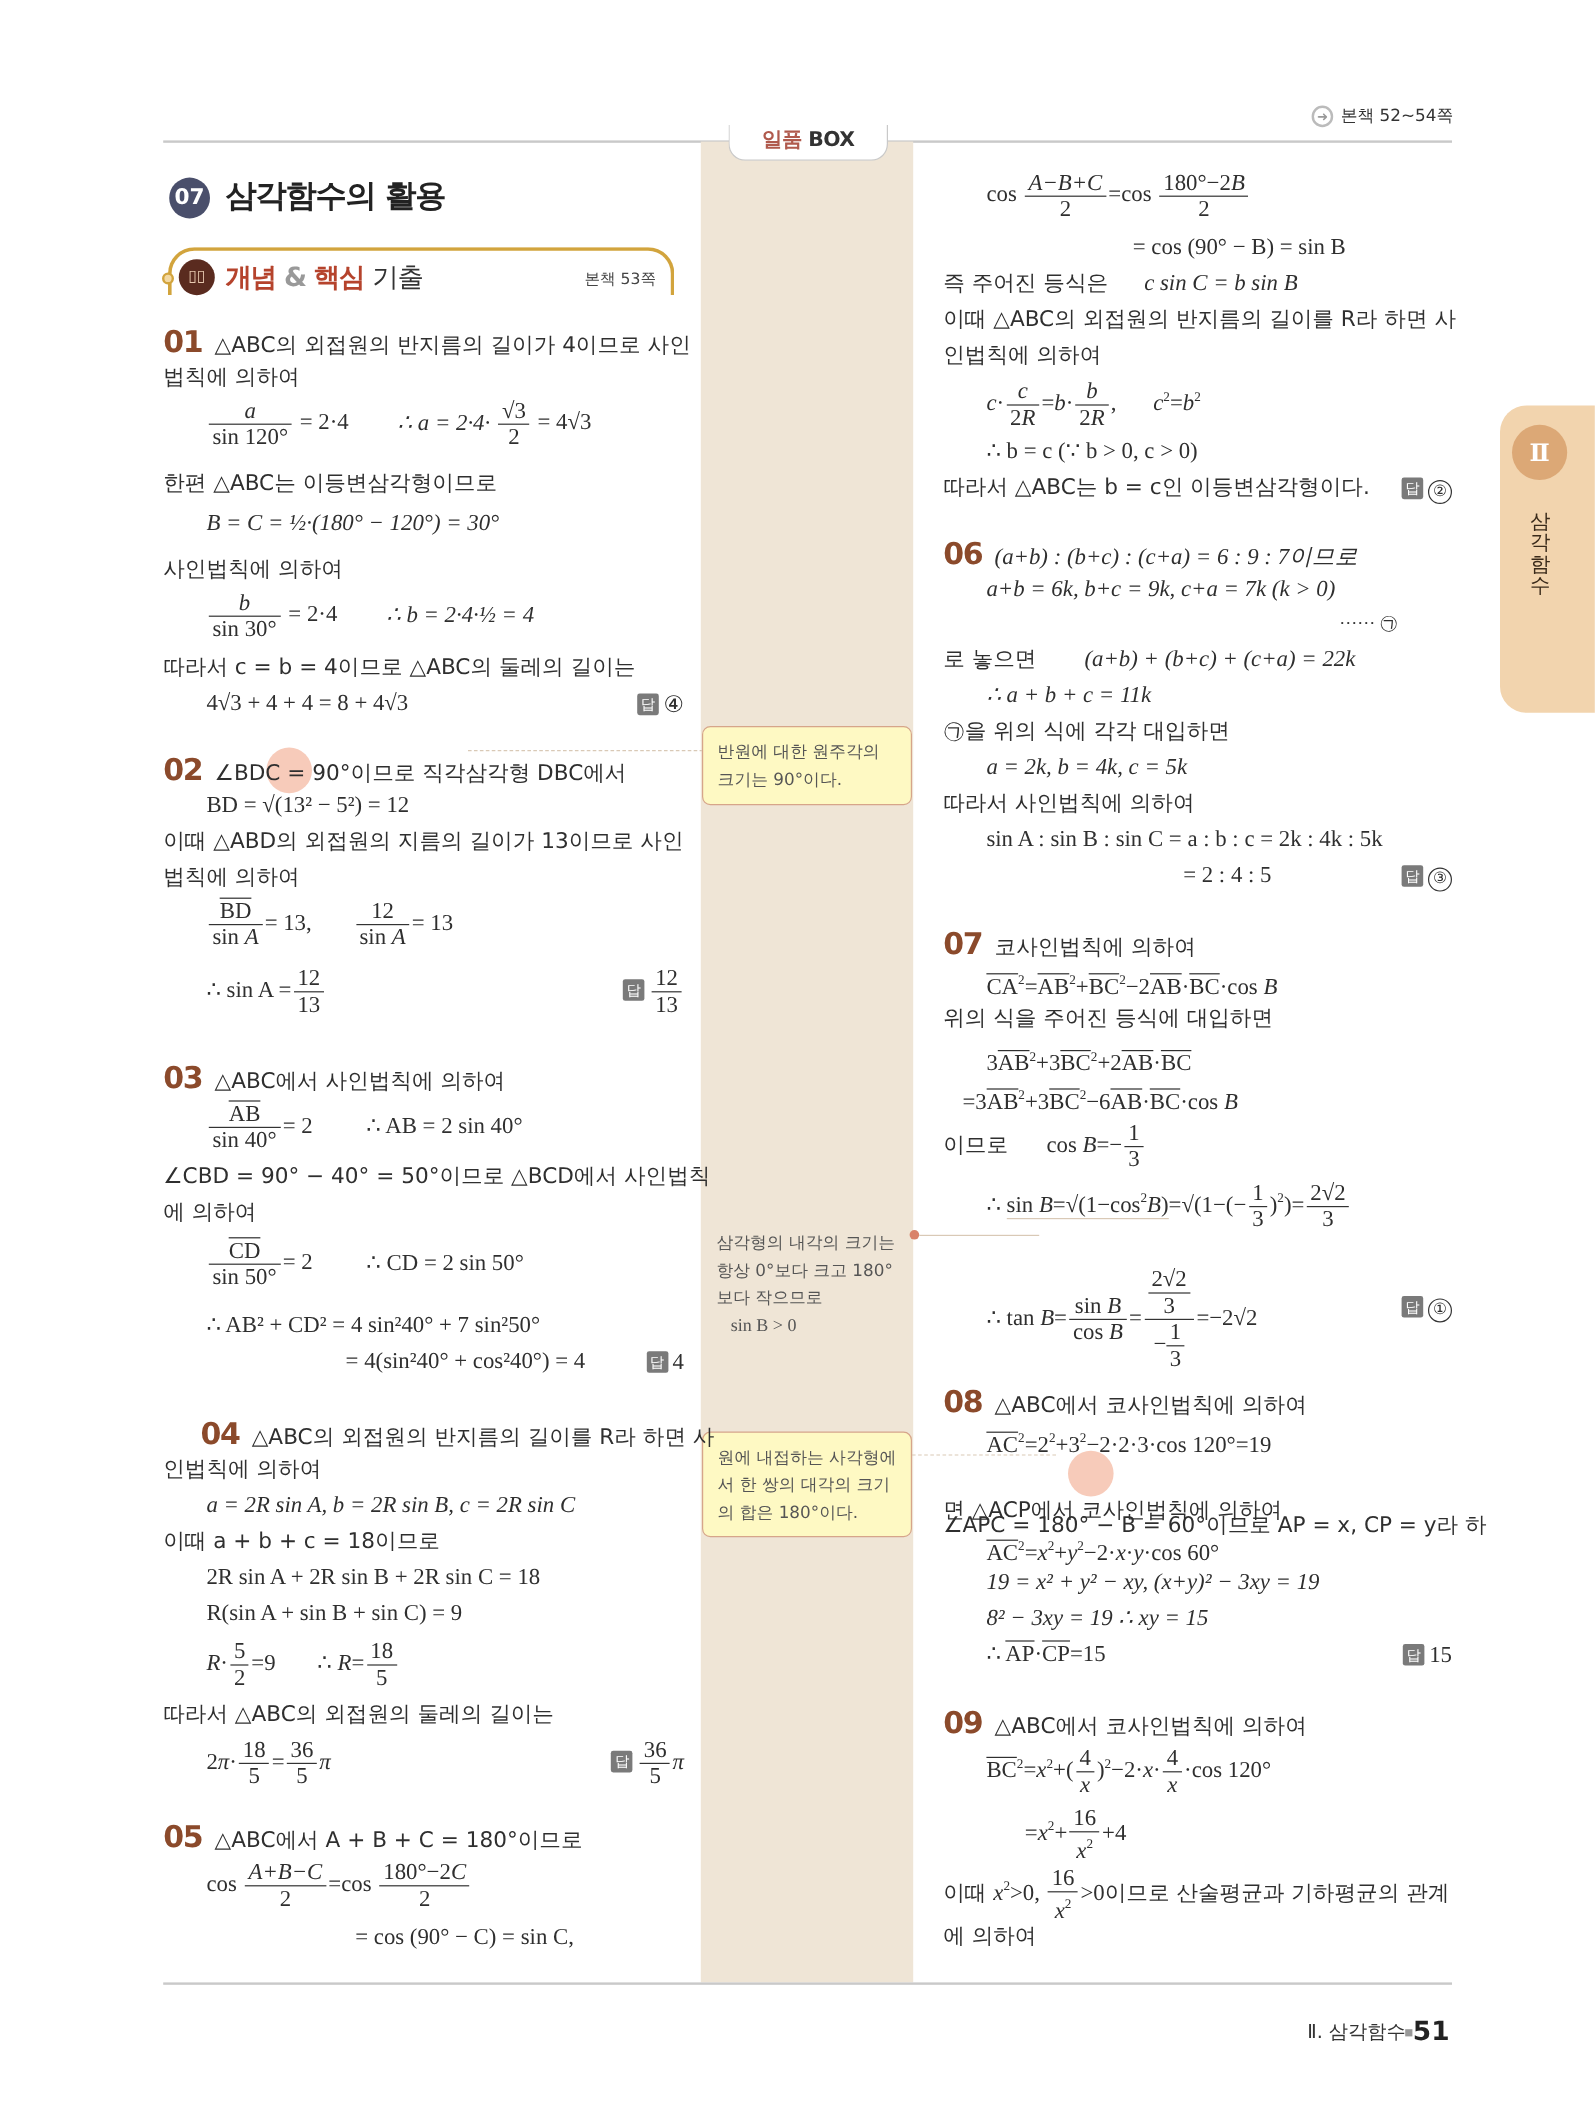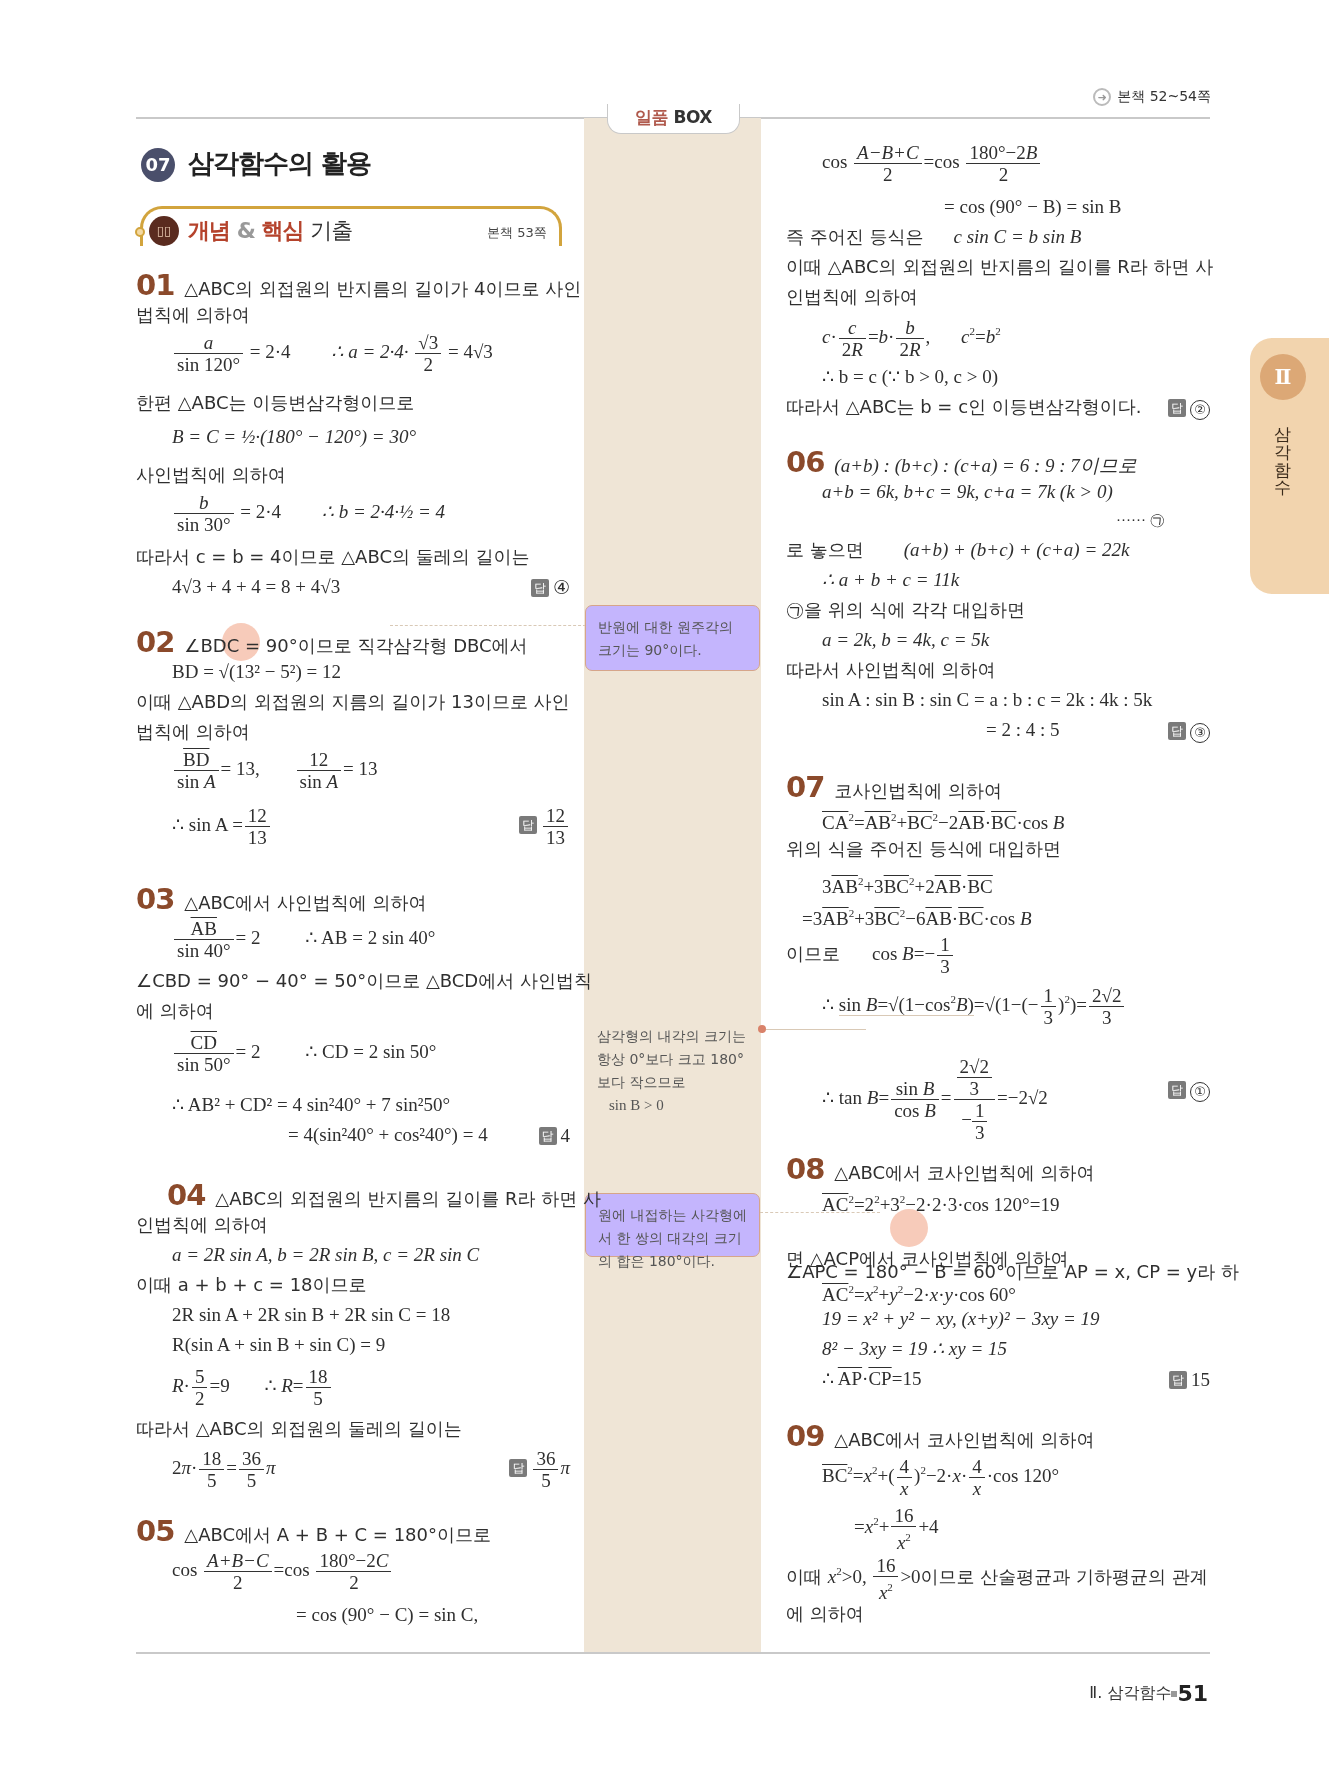--- a/index.html
+++ b/index.html
@@ -15,28 +15,28 @@
   .top-ref .arrow { width: 18px; height: 18px; border-radius: 50%; border: 2px solid #bbb; display: inline-flex; align-items: center; justify-content: center; font-size: 11px; color: #999; }
   .rule-top { position: absolute; top: 117px; left: 136px; width: 1074px; height: 2px; background: #c9c9c9; }
   .rule-bot { position: absolute; top: 1652px; left: 136px; width: 1074px; height: 2px; background: #c9c9c9; }
 
   
   .box-col { position: absolute; top: 118px; left: 584px; width: 177px; height: 1534px; background: #efe5d6; }
   .box-tab { position: absolute; top: 104px; left: 607px; width: 133px; height: 30px; background: #fff; border: 1.5px solid #c9c9c9; border-top: none; border-radius: 0 0 14px 14px; text-align: center; font-size: 17px; font-weight: bold; line-height: 26px; letter-spacing: -0.5px; }
   .box-tab .red { color: #b05a4d; }
   .box-tab .dark { color: #333; }
 
-  .note { position: absolute; left: 585px; width: 175px; background: #c4b5fd; border: 1.5px solid #d6a58a; border-radius: 7px; padding: 10px 12px; font-size: 14px; line-height: 23px; color: #555; }
+  .note { position: absolute; left: 585px; width: 175px; background: #fef9c3; border: 1.5px solid #d6a58a; border-radius: 7px; padding: 10px 12px; font-size: 14px; line-height: 23px; color: #555; }
   .note.plain { background: transparent; border: none; }
   .note-dash { position: absolute; border-top: 1px dashed #d9c9b6; height: 0; }
 
   
   .col { position: absolute; font-size: 18px; line-height: 30px; color: #2f2f2f; }
   .line { position: absolute; white-space: nowrap; }
-  .num { color: #8b4a2b; font-weight: bold; font-size: 29px; font-family: "DejaVu Sans", sans-serif; letter-spacing: -1px; margin-right: 10px; }
+  .num { color: #8b4a2b; font-weight: bold; font-size: 25px; font-family: "DejaVu Sans", sans-serif; letter-spacing: -1px; margin-right: 10px; }
   .ans { position: absolute; white-space: nowrap; font-size: 19px; }
   .ans-icon { display: inline-block; width: 18px; height: 18px; background: #7a7a7a; border-radius: 2px; color: #fff; font-size: 12px; line-height: 18px; text-align: center; vertical-align: 2px; margin-right: 4px; }
   .circ { display: inline-block; width: 20px; height: 20px; border: 1.5px solid #333; border-radius: 50%; font-size: 13px; line-height: 17px; text-align: center; font-family: "DejaVu Sans", sans-serif; }
 
   .frac { display: inline-block; vertical-align: middle; text-align: center; margin: 0 2px; }
   .frac > span { display: block; line-height: 21px; padding: 0 3px; }
   .frac > span:first-child { border-bottom: 1px solid #333; }
 
   
   .sec-badge { position: absolute; top: 148px; left: 141px; width: 34px; height: 34px; border-radius: 50%; background: #4a4f6b; color: #fff; font-weight: bold; font-size: 18px; text-align: center; line-height: 34px; }
@@ -82,21 +82,21 @@
   <span>반원에 대한 원주각의 크기는 90°이다.</span>
 </div>
 
 <div class="note plain" style="top:1015px; height:100px;">
   <span>삼각형의 내각의 크기는 항상 0°보다 크고 180°보다 작으므로</span><br>
   <span class="math" style="font-size:15px; margin-left:12px;">sin B &gt; 0</span>
 </div>
 <div style="position:absolute; top:1025px; left:758px; width:8px; height:8px; border-radius:50%; background:#d9826a;"></div>
 <div style="position:absolute; top:1029px; left:766px; width:100px; border-top:1px solid #d9c9b6;"></div>
 
-<div class="note" style="top:1193px; height:64px;">
+<div class="note" style="top:1193px; height:88px;">
   <span>원에 내접하는 사각형에서 한 쌍의 대각의 크기의 합은 180°이다.</span>
 </div>
 <div class="note-dash" style="top:1212px; left:760px; width:120px;"></div>
 
 <div class="sec-badge">07</div>
 <div class="sec-title">삼각함수의 활용</div>
 
 <div class="concept-frame"></div>
 <div class="concept-dot"></div>
 <div class="concept-icon">▯▯</div>

